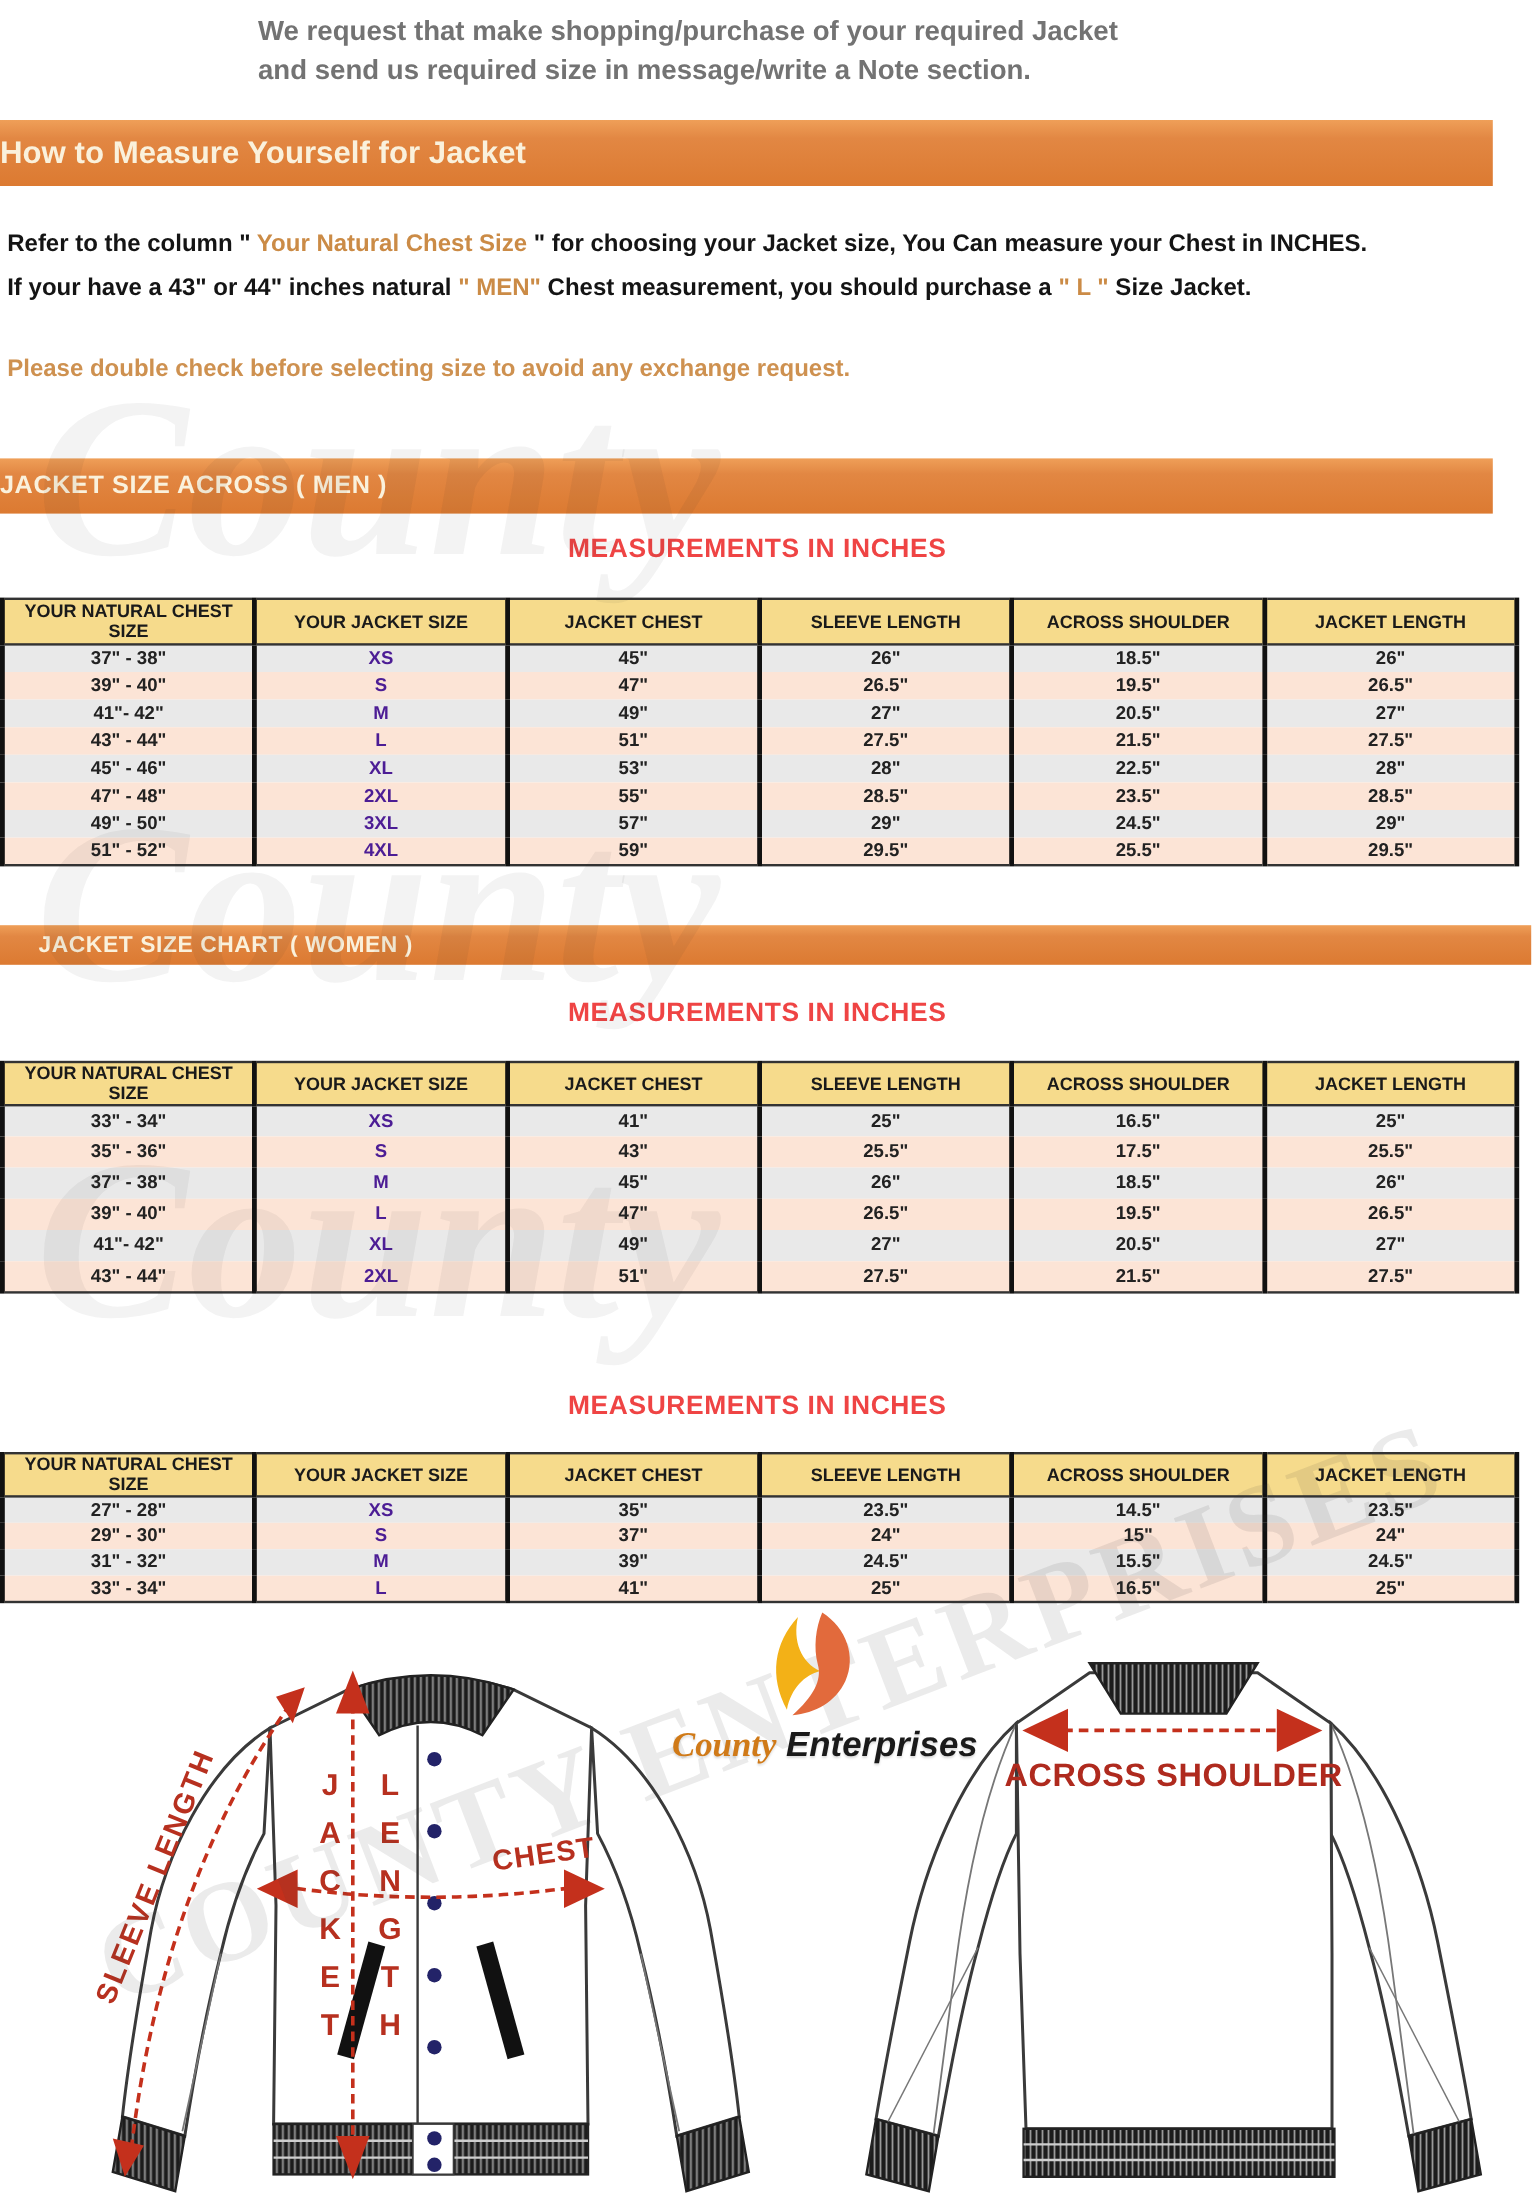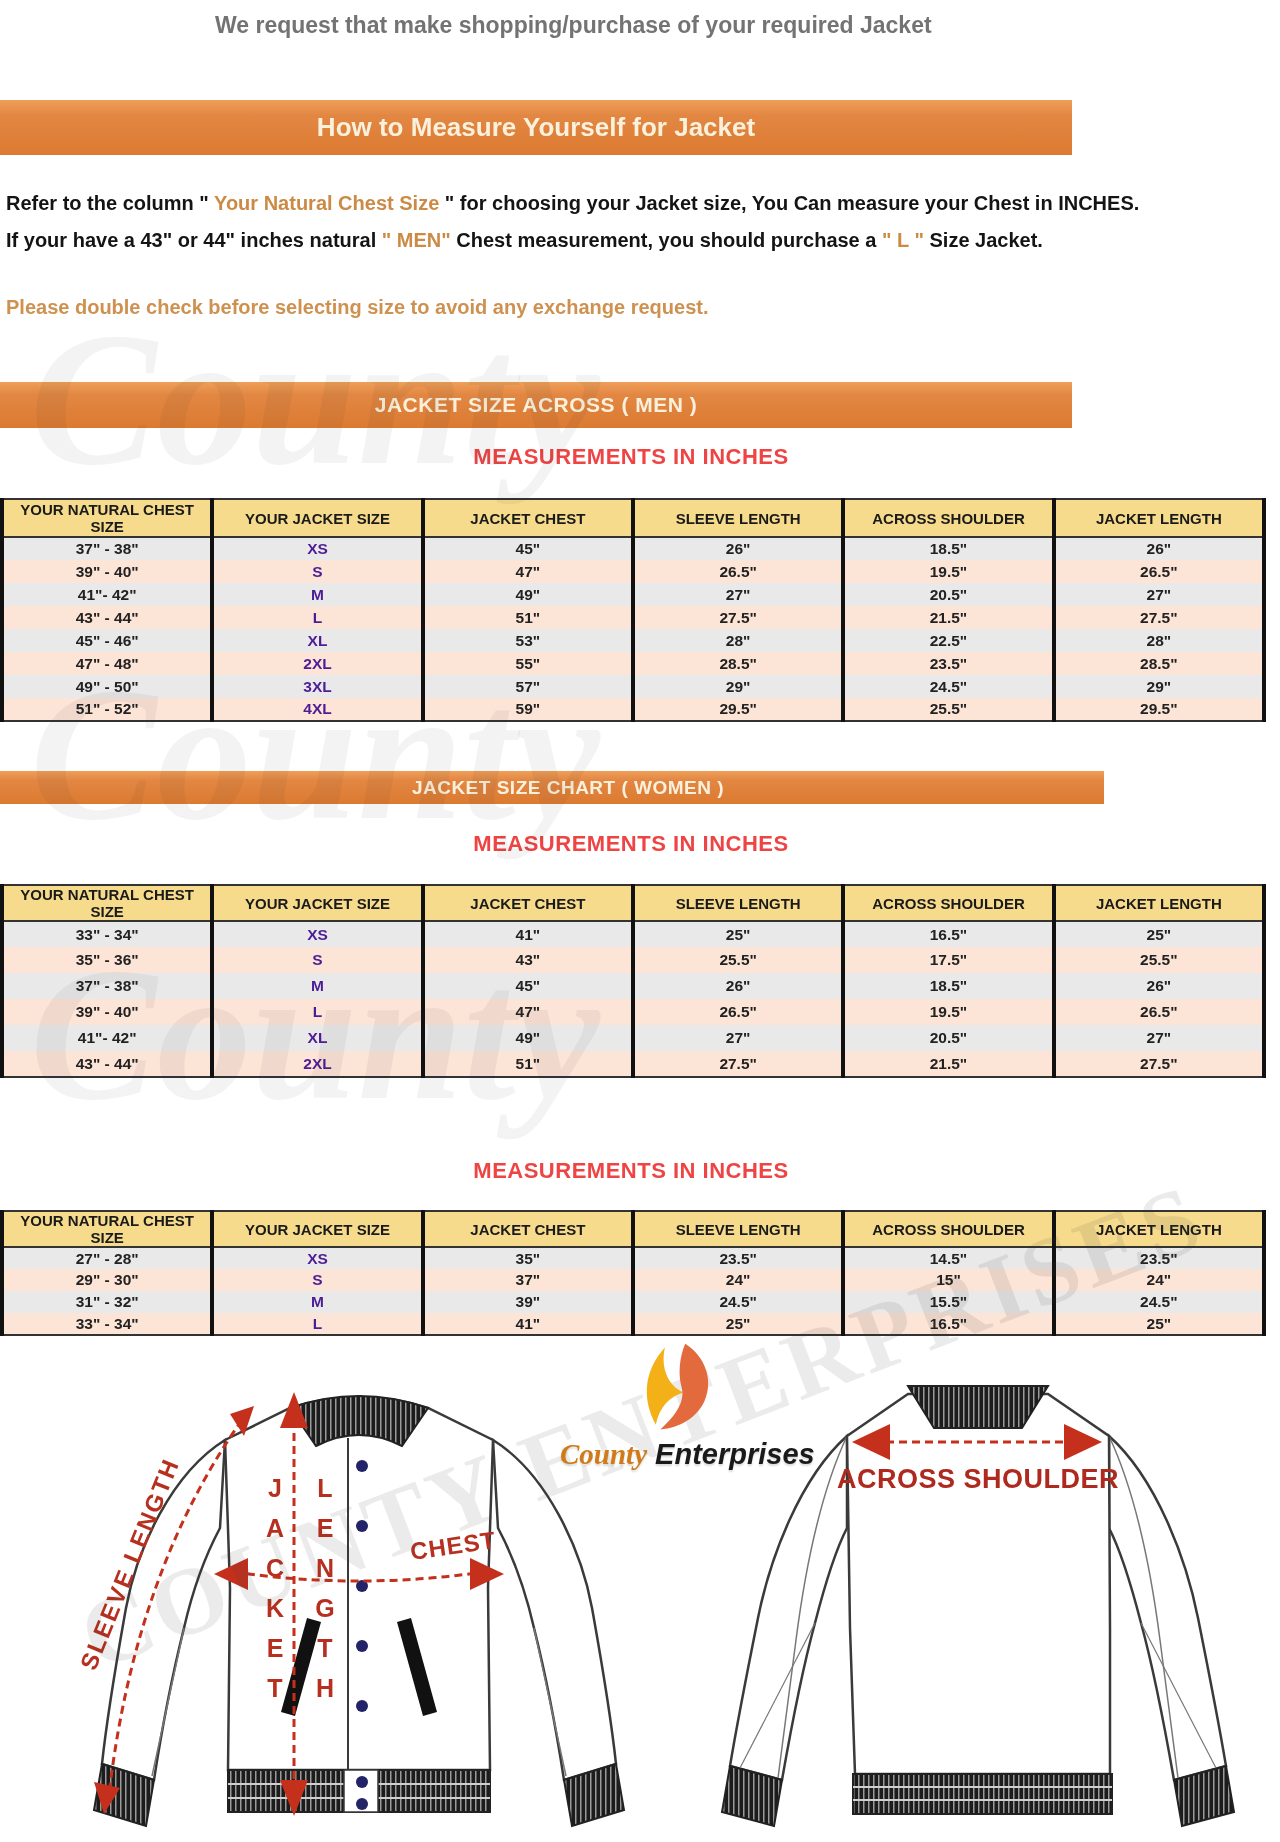--- a/index.html
+++ b/index.html
@@ -2,21 +2,21 @@
 <html><head>
 <meta charset="utf-8">
 <style>
   html,body{margin:0;padding:0;background:#fff;}
   #page{position:relative;width:1280px;height:1842px;background:#fff;overflow:hidden;
         font-family:"Liberation Sans",sans-serif;}
   .abs{position:absolute;}
   
   .top-note{left:215px;font-size:23px;font-weight:bold;color:#737373;z-index:3;white-space:nowrap;}
   
-  .banner{left:0;width:1072px;text-align:center;font-weight:bold;color:#FAF1DC;z-index:1;
+  .banner{left:0;width:1244px;font-weight:bold;color:#FAF1DC;z-index:1;
           background:linear-gradient(180deg,#EF9F58 0%,#E28743 28%,#DC7A31 100%);}
   .banner-main{top:100px;height:55px;line-height:55px;font-size:26px;}
   .banner-men{top:382px;height:46px;line-height:46px;font-size:21px;letter-spacing:.5px;}
   .banner-women{top:771px;height:33px;line-height:33px;font-size:19px;letter-spacing:.5px;padding-left:32px;}
   .banner-kids{top:1094px;height:33px;line-height:33px;font-size:19px;letter-spacing:.5px;}
   
   .intro{left:6px;font-size:20px;font-weight:bold;color:#141414;z-index:3;white-space:nowrap;}
   .intro .accent{color:#CB8B46;}
   .note-orange{left:6px;font-size:20px;font-weight:bold;color:#CE9150;z-index:3;white-space:nowrap;}
   .note-black{left:6px;font-size:20px;font-weight:bold;color:#141414;z-index:3;white-space:nowrap;}
@@ -64,20 +64,21 @@
 <body>
 
 <div id="page">
 
   <div class="abs wm-county" style="top:290px;">County</div>
   <div class="abs wm-county" style="top:645px;">County</div>
   <div class="abs wm-county" style="top:925px;">County</div>
   <div class="abs wm-diagonal">COUNTY ENTERPRISES</div>
 
   <div class="abs top-note" style="top:12px;">We request that make shopping/purchase of your required Jacket</div>
+  <div class="abs top-note" style="top:45px;">and send us required size in message/write a Note section.</div>
 
   <div class="abs banner banner-main">How to Measure Yourself for Jacket</div>
 
   <div class="abs intro" style="top:192px;"><span>Refer to the column " </span><span class="accent">Your Natural Chest Size</span><span> " for choosing your Jacket size, You Can measure your Chest in INCHES.</span></div>
   <div class="abs intro" style="top:229px;"><span>If your have a 43" or 44"  inches natural </span><span class="accent">" MEN"</span><span> Chest measurement, you should purchase a </span><span class="accent">" L "</span><span> Size Jacket.</span></div>
   <div class="abs note-orange" style="top:296px;">Please double check before selecting size to avoid any exchange request.</div>
 
   <div class="abs banner banner-men">JACKET SIZE ACROSS ( MEN )</div>
   <div class="abs measure" style="top:444px;">MEASUREMENTS IN INCHES</div>
   <table class="sizes" id="men-table" style="top:498px;">

